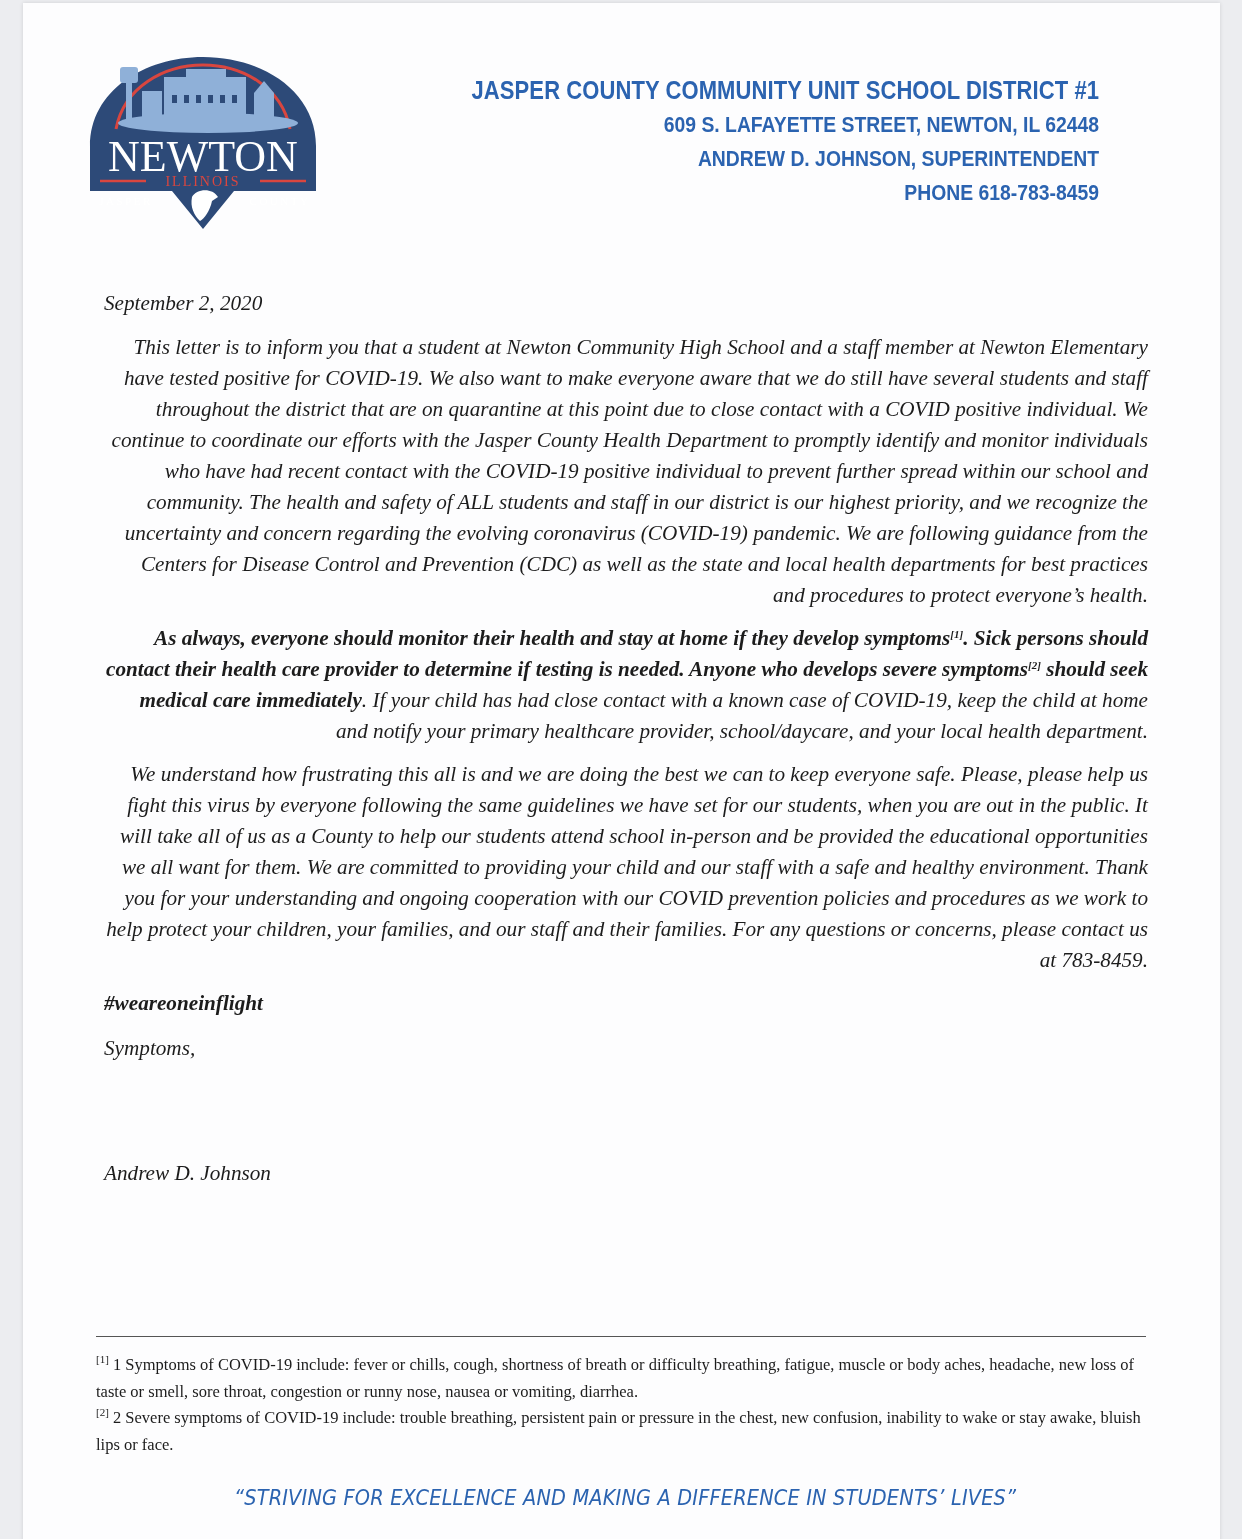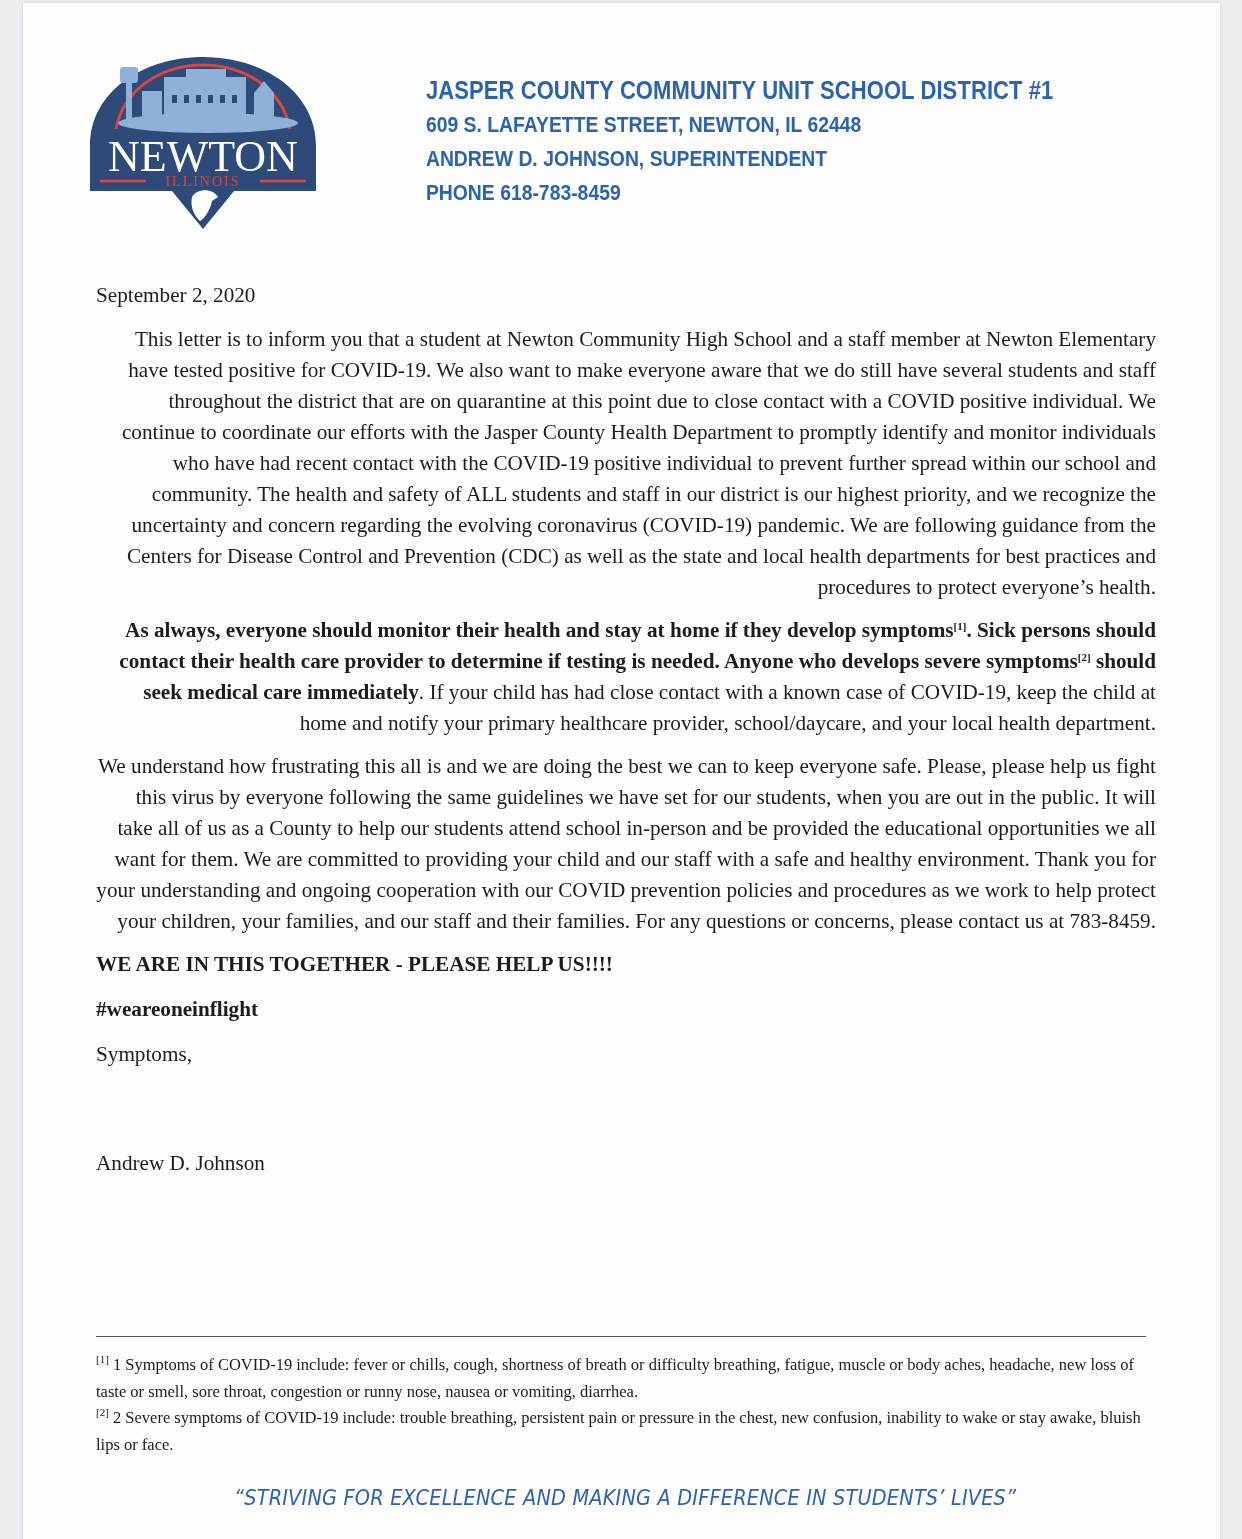--- a/index.html
+++ b/index.html
@@ -5,26 +5,26 @@
   html, body { margin:0; padding:0; }
   body {
     width:1242px; height:1539px; background:#ecedf0; position:relative; overflow:hidden;
     font-family:"Liberation Serif", "DejaVu Serif", serif; color:#1c1c1c;
   }
   .page {
     position:absolute; left:23px; top:3px; width:1197px; height:1540px;
     background:#fdfdfe; box-shadow:0 0 4px rgba(0,0,0,0.12);
   }
   .logo { position:absolute; left:84px; top:51px; width:238px; height:180px;text-align:right; }
-  .letterhead { position:absolute; left:380px; top:72px; width:765px; text-align:left;
+  .letterhead { position:absolute; left:380px; top:72px; width:765px; text-align:right;
     font-family:"Liberation Sans Narrow","Liberation Sans", sans-serif; font-weight:bold; color:#2b63b0; }
   .lh-title { font-size:25px; letter-spacing:0.1px; line-height:36px; transform:scaleX(0.88); transform-origin:center; white-space:nowrap; }
   .lh-line { font-size:22px; line-height:34px; transform:scaleX(0.88); transform-origin:center; white-space:nowrap; }
   .body { position:absolute; left:96px; top:280px; width:1060px; font-size:21.2px; line-height:31px; }
-  .body p { margin:0; }
+  .body p { margin:8px;font-style:italic; }
   .date { margin-bottom:13px !important; }
   .salutation { margin-bottom:14px !important; }
   .para { margin-bottom:12px !important;text-align:right; }
   .b { font-weight:bold; }
   sup { font-size:11px; line-height:0; vertical-align:7px; }
   .closing-bold { font-weight:bold; margin-bottom:14px !important; }
   .sign-gap { height:78px; }
   .rule { position:absolute; left:96px; top:1336px; width:1050px; height:1px; background:#555; }
   .footnotes { position:absolute; left:96px; top:1352px; width:1060px; font-size:16.5px; line-height:26.5px; }
   .footnotes p { margin:0; }
@@ -74,21 +74,20 @@
   <div class="lh-line">PHONE 618-783-8459</div>
 </div>
 
 <div class="body">
   <p class="date">September 2, 2020</p>
   <p class="para">This letter is to inform you that a student at Newton Community High School and a staff member at Newton Elementary have tested positive for COVID-19. We also want to make everyone aware that we do still have several students and staff throughout the district that are on quarantine at this point due to close contact with a COVID positive individual.  We continue to coordinate our efforts with the Jasper County Health Department to promptly identify and monitor individuals who have had recent contact with the COVID-19 positive individual to prevent further spread within our school and community. The health and safety of ALL students and staff in our district is our highest priority, and we recognize the uncertainty and concern regarding the evolving coronavirus (COVID-19) pandemic. We are following guidance from the Centers for Disease Control and Prevention (CDC) as well as the state and local health departments for best practices and procedures to protect everyone’s health.</p>
   <p class="para">
     <span class="b">As always, everyone should monitor their health and stay at home if they develop symptoms</span><sup class="b">[1]</sup><span class="b">. Sick persons should contact their health care provider to determine if testing is needed. Anyone who develops severe symptoms</span><sup class="b">[2]</sup><span class="b"> should seek medical care immediately</span><span>. If your child has had close contact with a known case of COVID-19, keep the child at home and notify your primary healthcare provider, school/daycare, and your local health department.</span>
   </p>
   <p class="para">We understand how frustrating this all is and we are doing the best we can to keep everyone safe.  Please, please help us fight this virus by everyone following the same guidelines we have set for our students, when you are out in the public.  It will take all of us as a County to help our students attend school in-person and be provided the educational opportunities we all want for them.  We are committed to providing your child and our staff with a safe and healthy environment. Thank you for your understanding and ongoing cooperation with our COVID prevention policies and procedures as we work to help protect your children, your families, and our staff and their families. For any questions or concerns, please contact us at 783-8459.</p>
-  <p class="closing-bold">WE ARE IN THIS TOGETHER - PLEASE HELP US!!!!</p>
   <p class="closing-bold">#weareoneinflight</p>
   <p>Symptoms,</p>
   <div class="sign-gap"></div>
   <p>Andrew D. Johnson</p>
 </div>
 
 <div class="rule"></div>
 
 <div class="footnotes">
   <p><sup>[1]</sup><span> 1 Symptoms of COVID-19 include: fever or chills, cough, shortness of breath or difficulty breathing, fatigue, muscle or body aches, headache, new loss of taste or smell, sore throat, congestion or runny nose, nausea or vomiting, diarrhea.</span></p>

